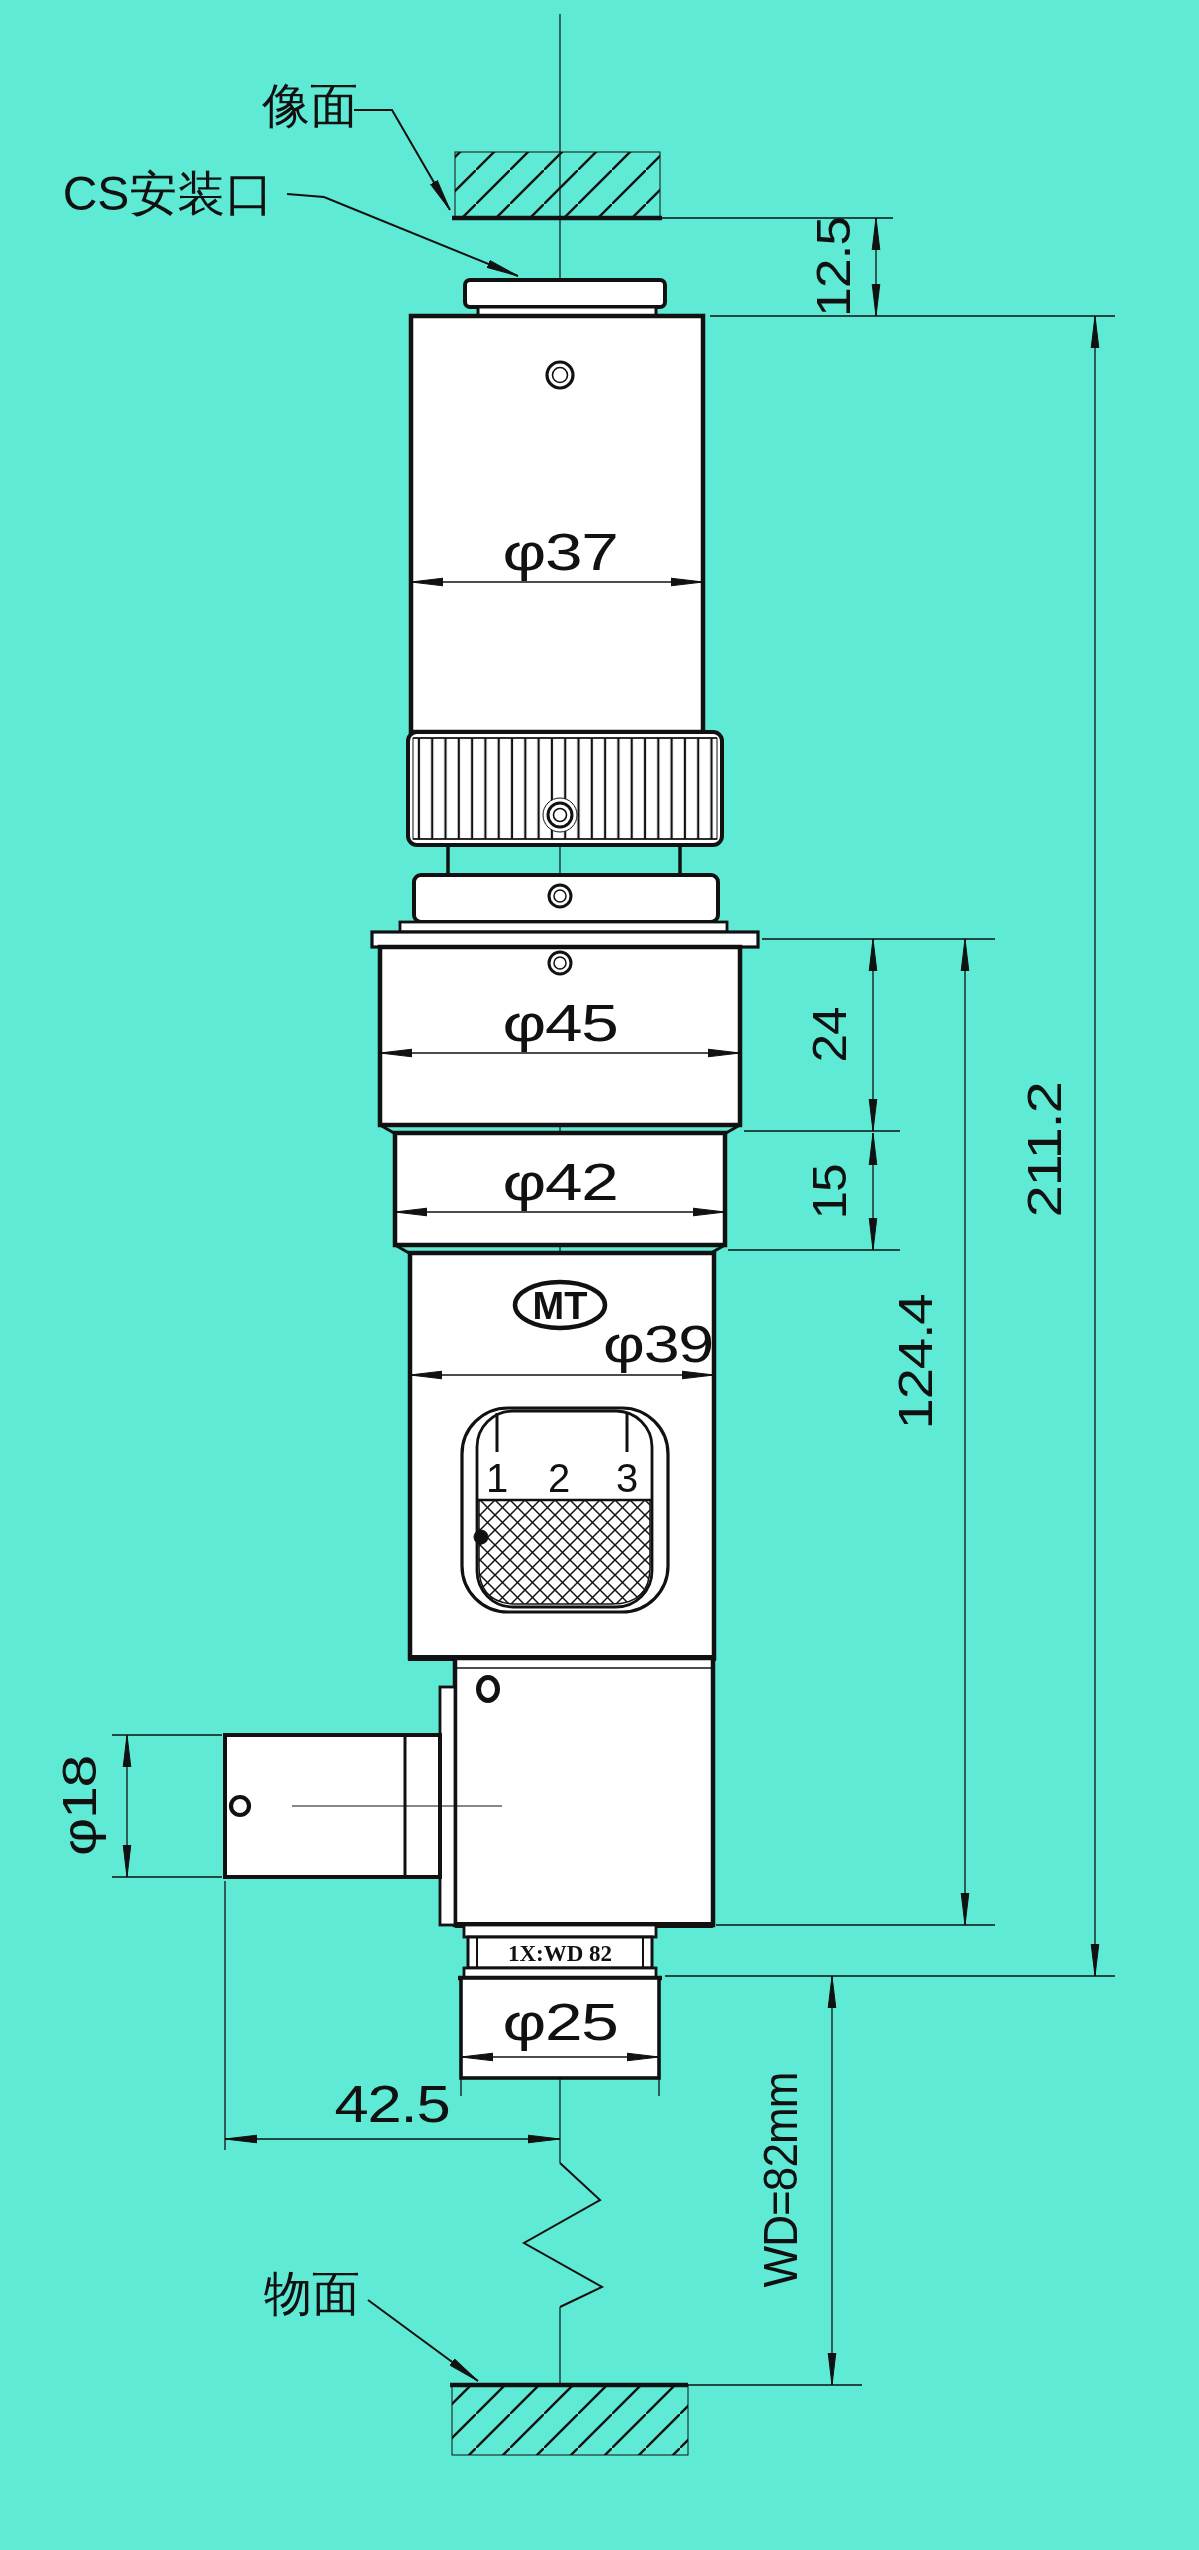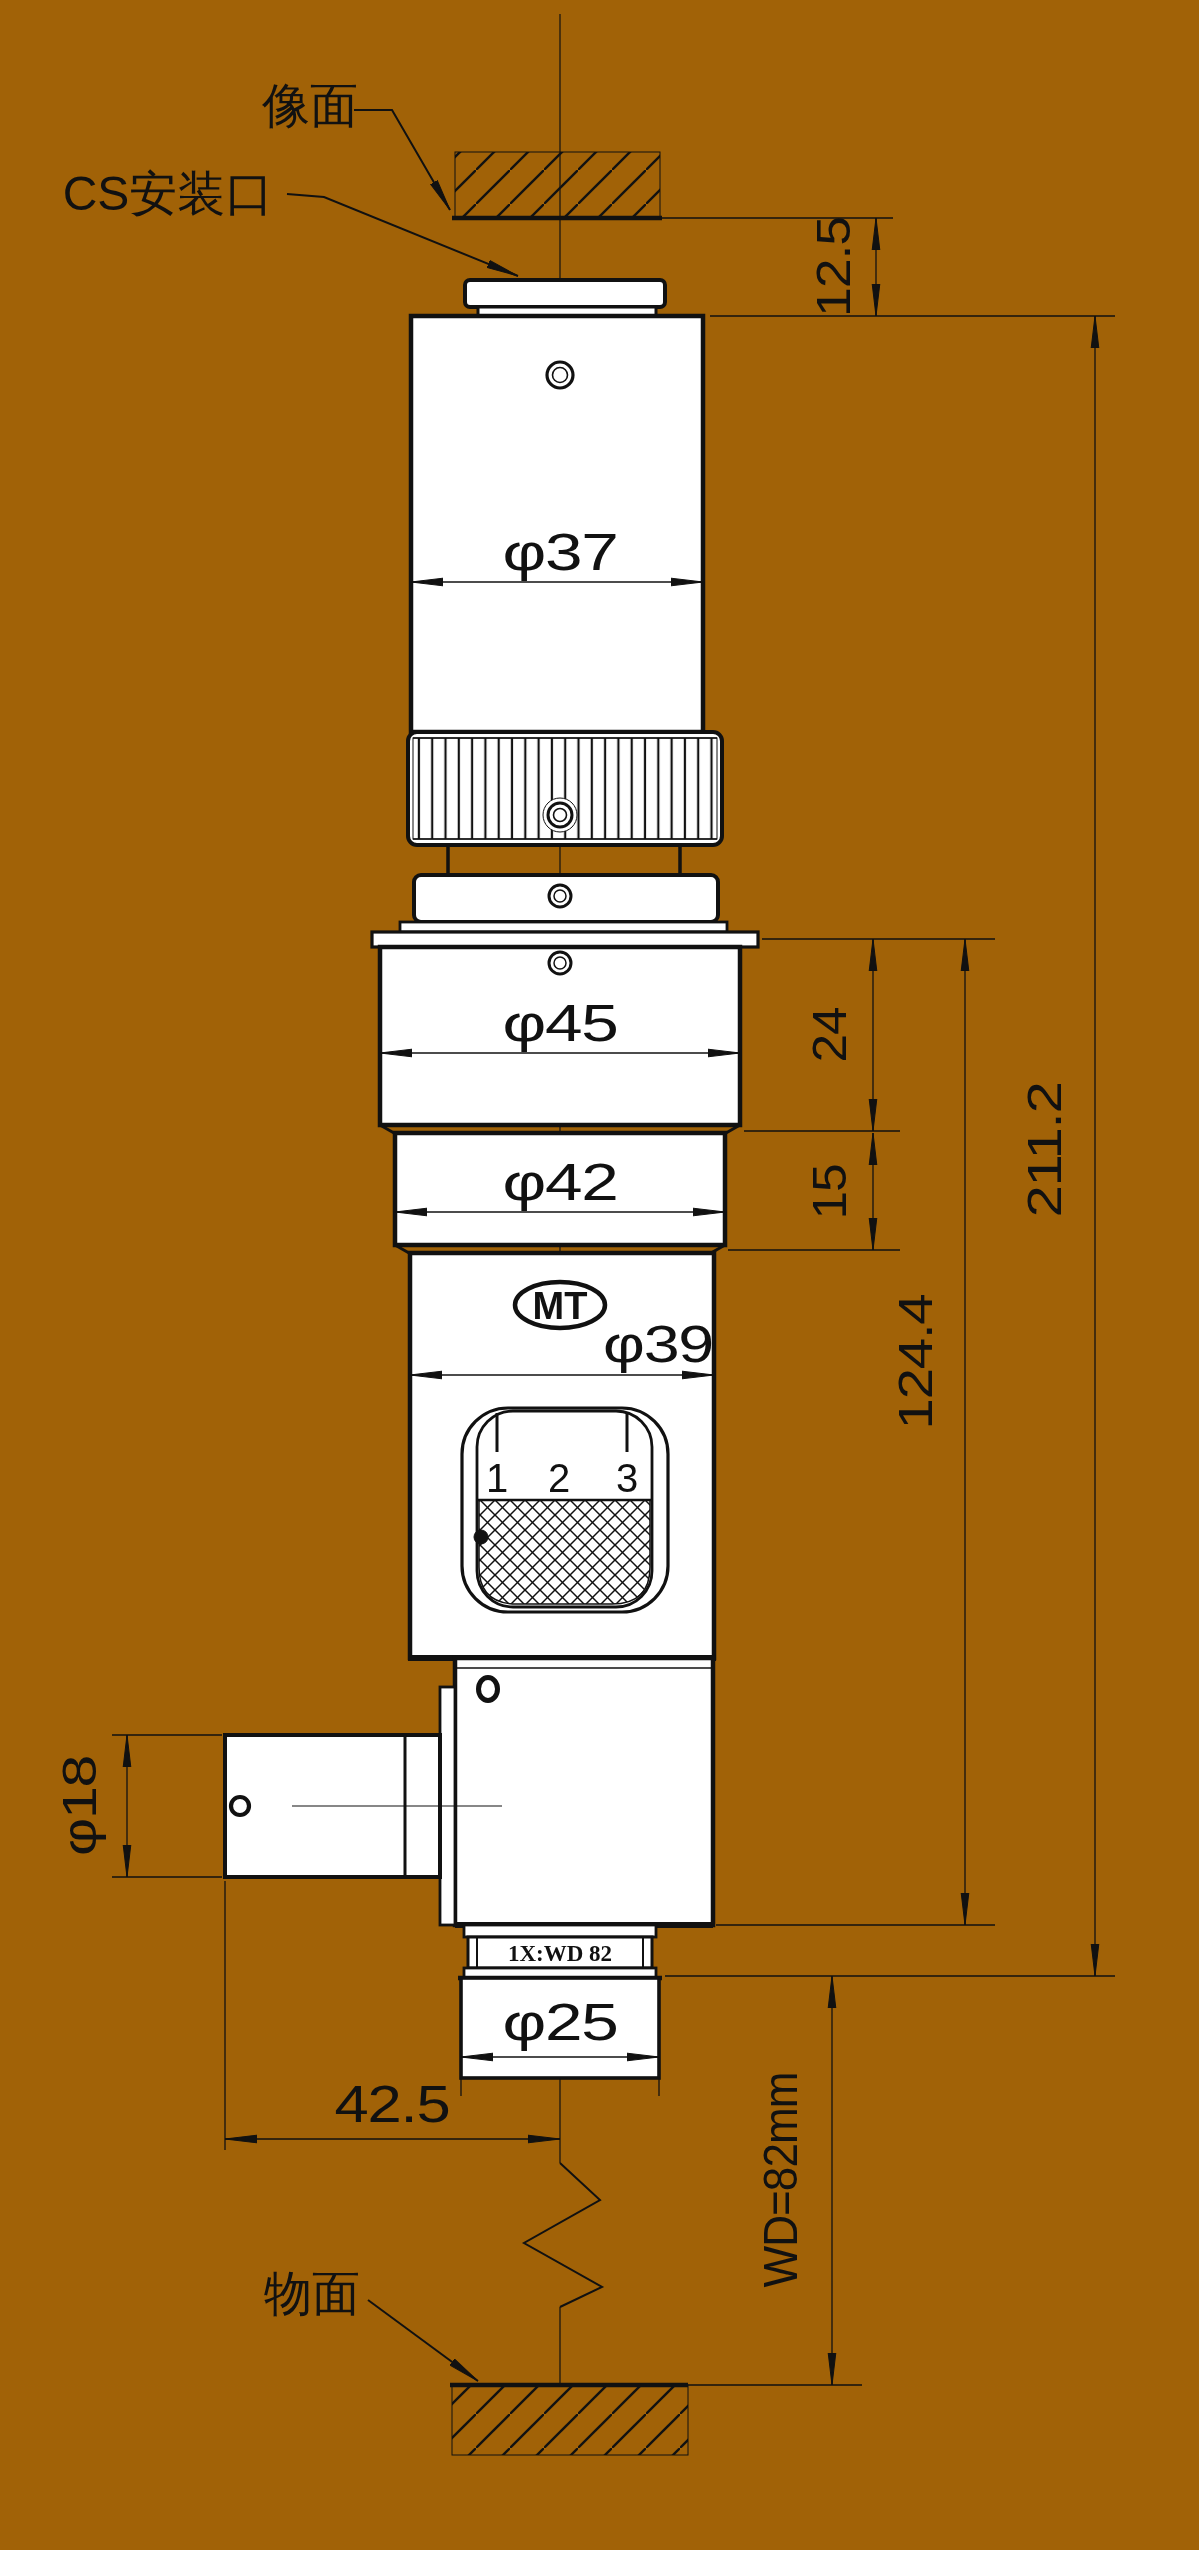--- a/index.html
+++ b/index.html
@@ -1,16 +1,16 @@
 <!DOCTYPE html>
 <html><head>
 <meta charset="utf-8">
 <style>
   html,body{margin:0;padding:0;background:#ffffff;}
-  .sheet{width:1199px;height:2550px;background:#a16207;position:relative;overflow:hidden;text-decoration:underline;}
+  .sheet{width:1199px;height:2550px;background:#5eead4;position:relative;overflow:hidden;text-decoration:underline;}
   svg{display:block;}
   svg text{font-family:"Liberation Sans","DejaVu Sans",sans-serif;fill:#111;}
   .dim{font-size:52px;letter-spacing:-1px;}
   .dimv{font-size:48px;letter-spacing:-1px;}
   .cjk{font-size:48px;}
   .logo{font-size:38px;font-weight:bold;}
   .ring-label{font-size:23px;font-weight:bold;font-family:"Liberation Serif","DejaVu Serif",serif;}
   .tick-num{font-size:40px;}
   line,rect,ellipse,circle,path,polyline{stroke:#111;}
 </style>

